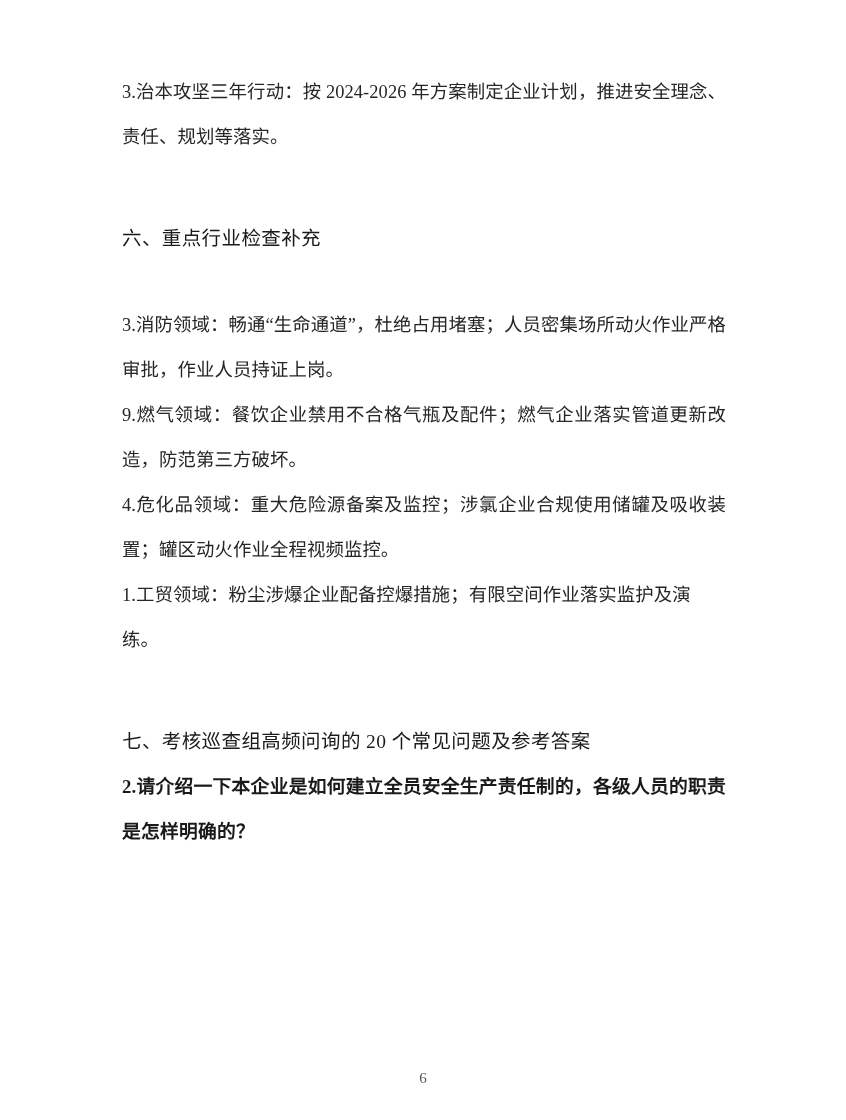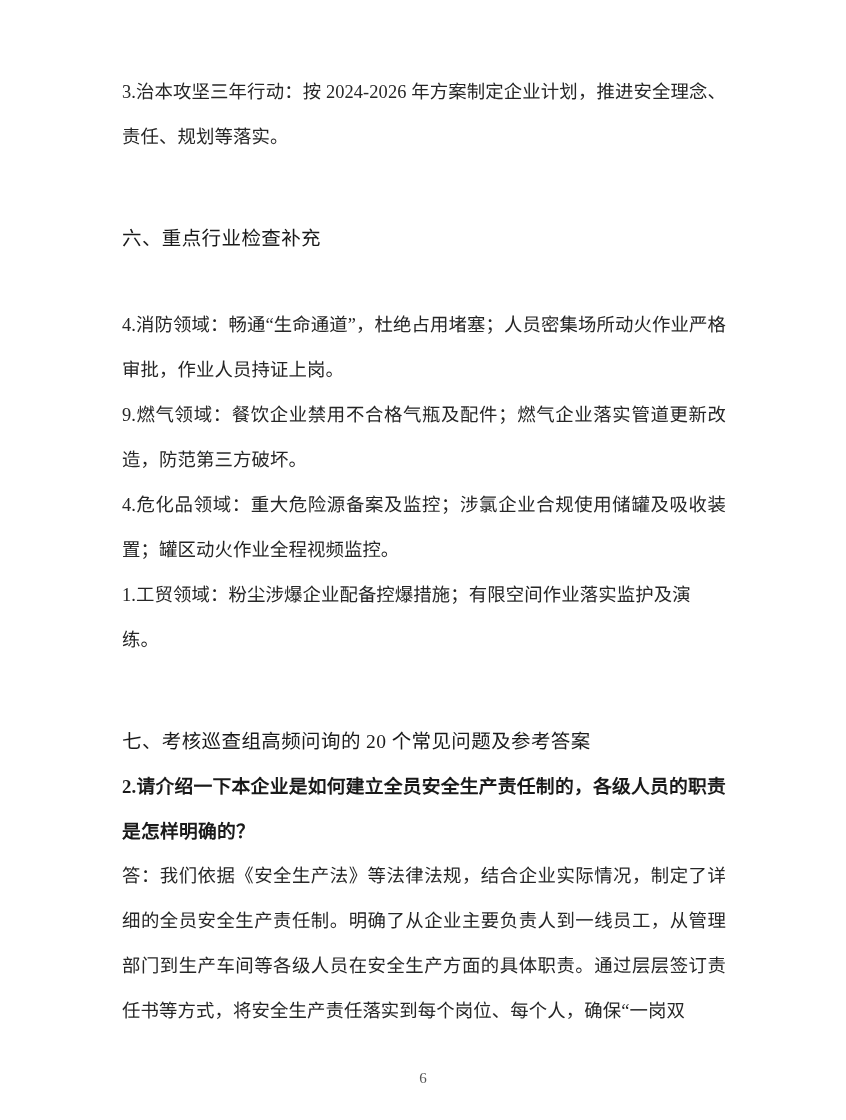--- a/index.html
+++ b/index.html
@@ -99,34 +99,33 @@
     <div class="gap-xl"></div>
 
     <p class="para">3.治本攻坚三年行动：按 2024-2026 年方案制定企业计划，推进安全理念、责任、规划等落实。</p>
 
     <div class="gap-lg"></div>
 
     <h2 class="heading">六、重点行业检查补充</h2>
 
     <div class="gap-md"></div>
 
-    <p class="para">4.消防领域：畅通“生命通道”，杜绝占用堵塞；人员密集场所动火作业严格审批，作业人员持证上岗。</p>
+    <p class="para">3.消防领域：畅通“生命通道”，杜绝占用堵塞；人员密集场所动火作业严格审批，作业人员持证上岗。</p>
 
     <p class="para">9.燃气领域：餐饮企业禁用不合格气瓶及配件；燃气企业落实管道更新改造，防范第三方破坏。</p>
 
 
     <p class="para">4.危化品领域：重大危险源备案及监控；涉氯企业合规使用储罐及吸收装置；罐区动火作业全程视频监控。</p>
 
     <p class="para nojust">1.工贸领域：粉尘涉爆企业配备控爆措施；有限空间作业落实监护及演练。</p>
 
     <div class="gap-lg"></div>
 
     <h2 class="heading">七、考核巡查组高频问询的 20 个常见问题及参考答案</h2>
 
     <p class="question">2.请介绍一下本企业是如何建立全员安全生产责任制的，各级人员的职责是怎样明确的？</p>
 
-    <p class="para answer">答：我们依据《安全生产法》等法律法规，结合企业实际情况，制定了详细的全员安全生产责任制。明确了从企业主要负责人到一线员工，从管理部门到生产车间等各级人员在安全生产方面的具体职责。通过层层签订责任书等方式，将安全生产责任落实到每个岗位、每个人，确保“一岗双</p>
 
   </div>
 
   <div class="page-number">6</div>
 
 </div>
 
 </body></html>

